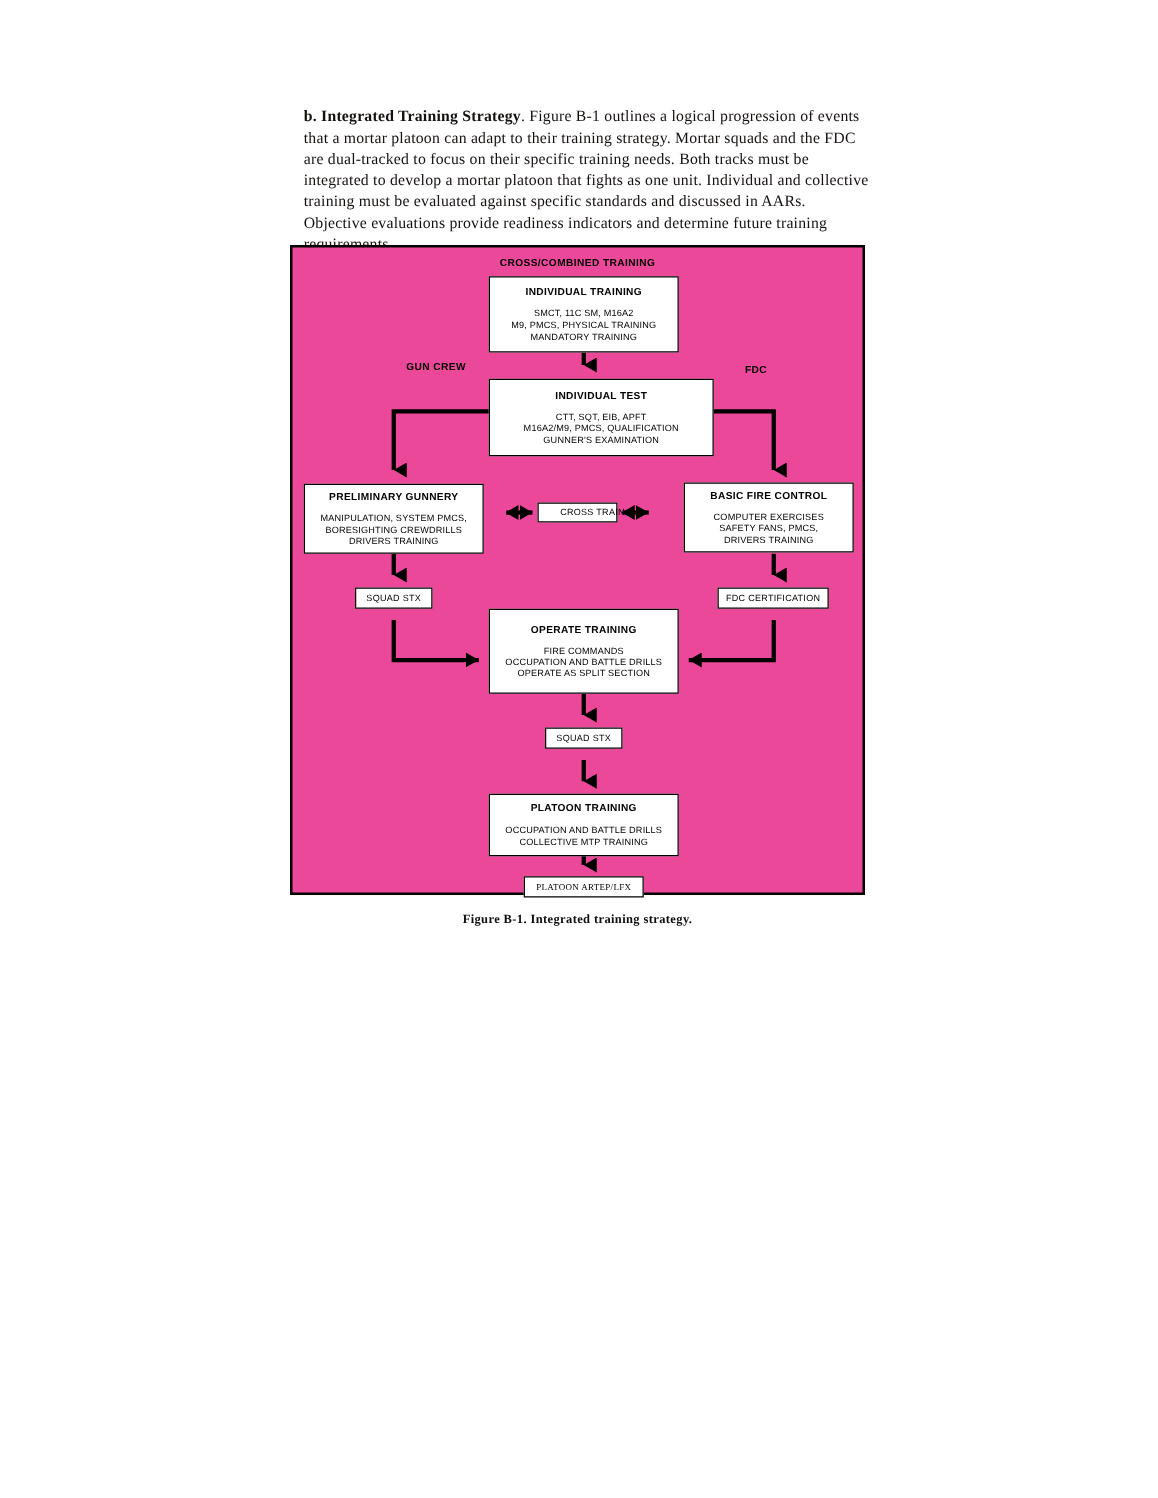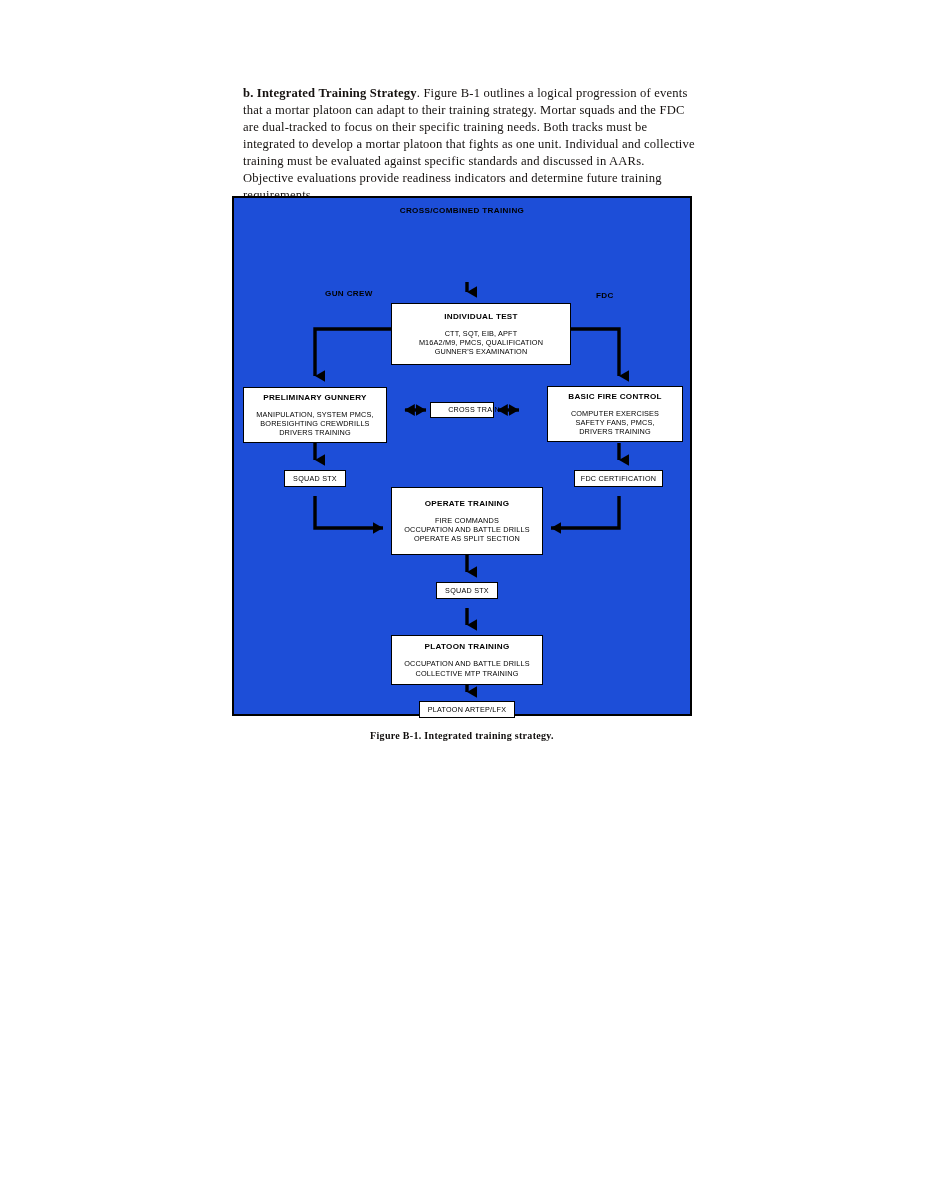--- a/index.html
+++ b/index.html
@@ -36,21 +36,21 @@
   }
 
   
   .figure-frame {
     position: absolute;
     left: 232px;
     top: 196px;
     width: 460px;
     height: 520px;
     border: 2px solid #000000;
-    background: #1d4ed8;
+    background: #ec4899;
     box-sizing: border-box;
   }
   .figure-canvas {
     position: absolute;
     left: 0;
     top: 0;
     width: 100%;
     height: 100%;
   }
 
@@ -161,20 +161,26 @@
       <line x1="233" y1="410" x2="233" y2="427" marker-end="url(#ah-down)"></line>
 
       <line x1="233" y1="478" x2="233" y2="494" marker-end="url(#ah-down)"></line>
     </g>
   </svg>
 
   <div class="flabel" style="left:0; top:8px; width:456px; text-align:center;">CROSS/COMBINED TRAINING</div>
   <div class="flabel" style="left:54px; top:91px;margin-left:37px;">GUN CREW</div>
   <div class="flabel" style="left:362px; top:93px;">FDC</div>
 
+  <div class="node" style="left:157px; top:23px; width:152px; height:61px;">
+    <div class="n-title">INDIVIDUAL TRAINING</div>
+    <div class="n-body">SMCT, 11C SM, M16A2
+M9, PMCS, PHYSICAL TRAINING
+MANDATORY TRAINING</div>
+  </div>
 
   <div class="node" style="left:157px; top:105px; width:180px; height:62px;">
     <div class="n-title">INDIVIDUAL TEST</div>
     <div class="n-body">CTT, SQT, EIB, APFT
 M16A2/M9, PMCS, QUALIFICATION
 GUNNER'S EXAMINATION</div>
   </div>
 
   <div class="node" style="left:9px; top:189px; width:144px; height:56px;">
     <div class="n-title">PRELIMINARY GUNNERY</div>
@@ -212,18 +218,18 @@
   <div class="node small" style="left:202px; top:384px; width:62px; height:17px;">
     <div class="n-title">SQUAD STX</div>
   </div>
 
   <div class="node" style="left:157px; top:437px; width:152px; height:50px;">
     <div class="n-title">PLATOON TRAINING</div>
     <div class="n-body">OCCUPATION AND BATTLE DRILLS
 COLLECTIVE MTP TRAINING</div>
   </div>
 
-  <div class="node small" style="left:185px; top:503px; width:96px; height:17px;">
+  <div class="node small" style="left:185px; top:503px; width:96px; height:17px;font-family:Liberation Serif, serif;">
     <div class="n-title">PLATOON ARTEP/LFX</div>
   </div>
 </div>
 
 <div class="caption">Figure B-1. Integrated training strategy.</div>
 
 </body></html>

